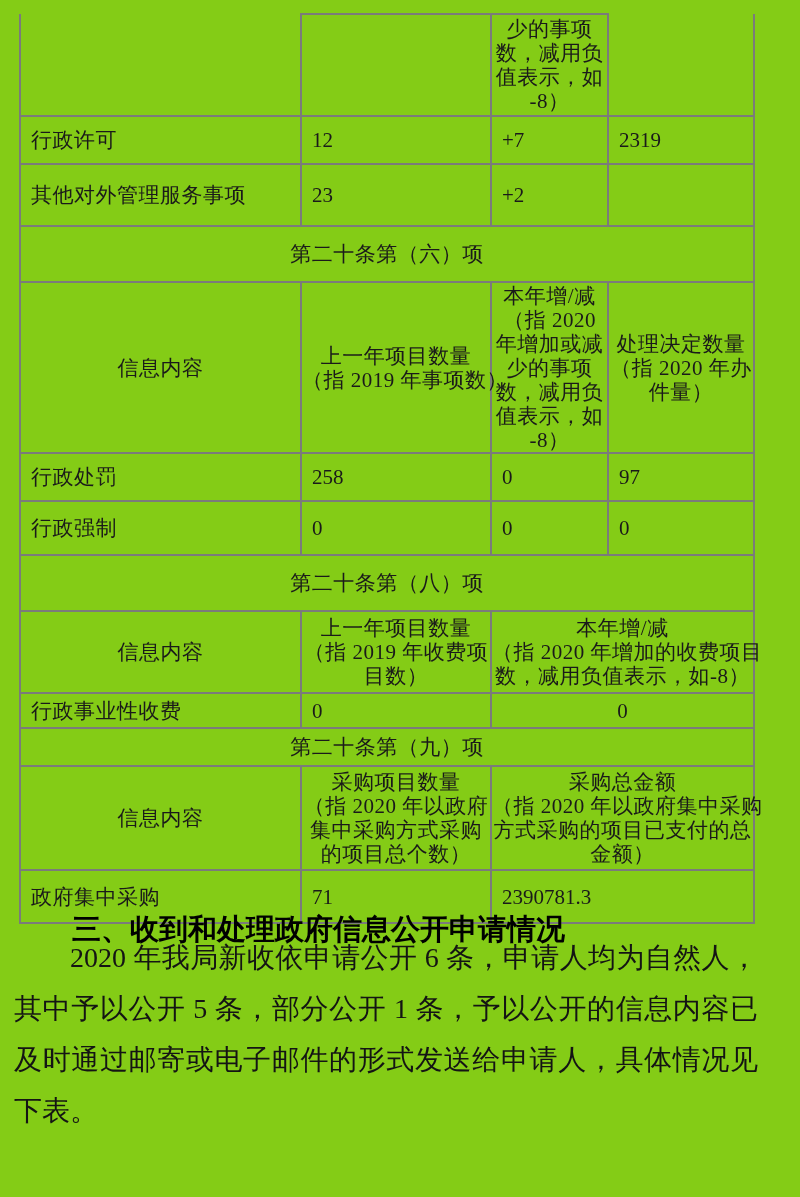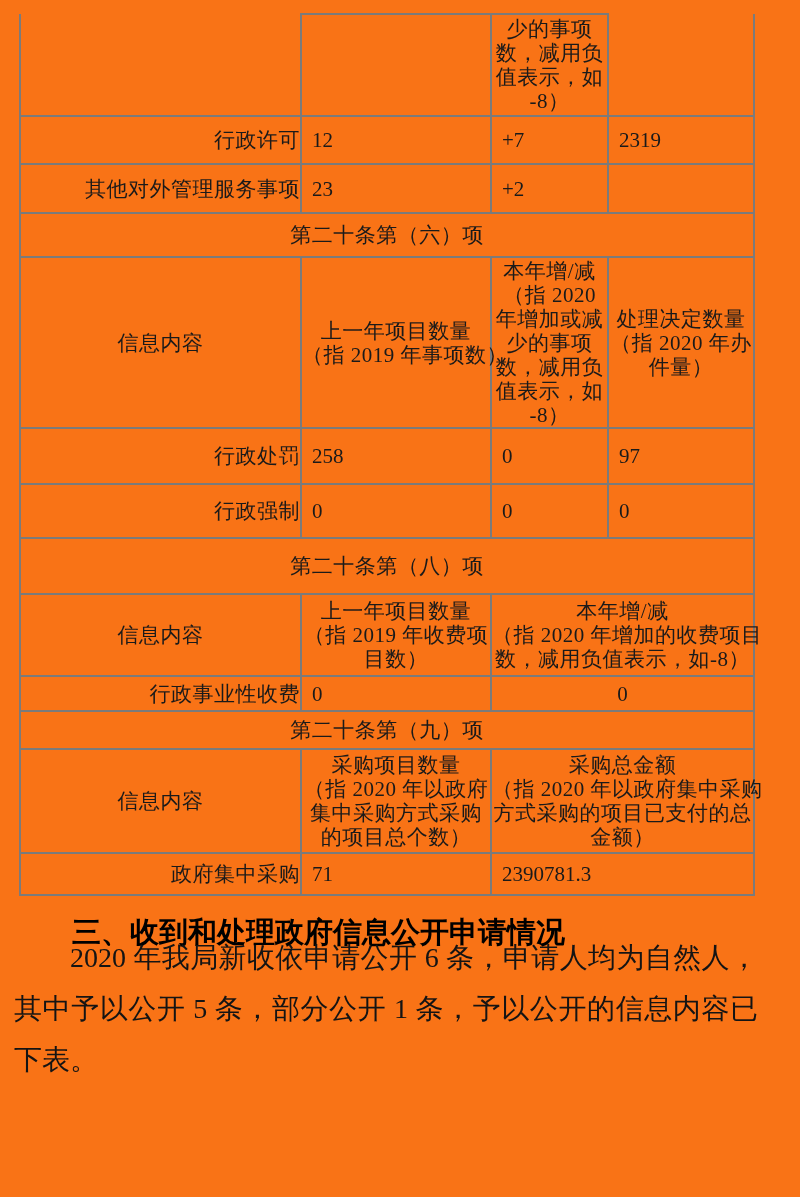--- a/index.html
+++ b/index.html
@@ -1,37 +1,37 @@
 <!DOCTYPE html>
 <html><head>
 <meta charset="utf-8">
 <style>
   html,body{margin:0;padding:0;background:#fff;}
   .page{
-    position:relative;width:800px;height:1197px;background:#f97316;overflow:hidden;
+    position:relative;width:800px;height:1197px;background:#84cc16;overflow:hidden;
     font-family:"Liberation Serif","DejaVu Serif",serif;color:#1a1a1a;
   }
   table.tbl{
     position:absolute;left:19px;top:13px;width:734px;
     border-collapse:collapse;table-layout:fixed;
   }
   .tbl td{
     border:2px solid #7b7b7b;
     font-size:21px;line-height:24px;vertical-align:middle;
     padding:0;color:#1a1a1a;
   }
   .tbl td.no-top{border-top:none;}
-  .tbl td.lbl{padding-left:10px;text-align:right;letter-spacing:0.5px;}
+  .tbl td.lbl{padding-left:10px;text-align:left;letter-spacing:0.5px;}
   .tbl td.num{padding-left:10px;text-align:left;}
   .tbl td.hd{text-align:center;white-space:pre;letter-spacing:0.5px;}
   .tbl td.sec{text-align:center;letter-spacing:0.5px;}
   .tbl td.ctr{text-align:center;}
   .sec3-heading{
     position:absolute;left:72px;top:913px;
-    font-family:Liberation Serif, serif;
+    font-family:Liberation Mono, monospace;
     font-weight:700;font-size:29px;line-height:38px;color:#000;white-space:nowrap;
   }
   .para{
     position:absolute;left:14px;top:932px;width:744px;
     font-size:28px;line-height:51px;color:#141414;
   }
   .para .pline{text-align:justify;text-align-last:justify;}
   .para .pline.first{text-indent:56px;}
   .para .pline.last{text-align:center;text-align-last:left;}
 </style>
@@ -59,48 +59,48 @@
       <td class="num no-top"></td>
     </tr>
 
     <tr style="height:48px">
       <td class="lbl">行政许可</td>
       <td class="num">12</td>
       <td class="num">+7</td>
       <td class="num">2319</td>
     </tr>
 
-    <tr style="height:49px">
+    <tr style="height:62px">
       <td class="lbl">其他对外管理服务事项</td>
       <td class="num">23</td>
       <td class="num">+2</td>
       <td class="num"></td>
     </tr>
 
-    <tr style="height:44px">
+    <tr style="height:56px">
       <td class="sec" colspan="4">第二十条第（六）项</td>
     </tr>
 
     <tr style="height:171px">
       <td class="hd">信息内容</td>
       <td class="hd">上一年项目数量
 （指 2019 年事项数）</td>
       <td class="hd">本年增/减
 （指 2020
 年增加或减
 少的事项
 数，减用负
 值表示，如
 -8）</td>
       <td class="hd">处理决定数量
 （指 2020 年办
 件量）</td>
     </tr>
 
-    <tr style="height:56px">
+    <tr style="height:48px">
       <td class="lbl">行政处罚</td>
       <td class="num">258</td>
       <td class="num">0</td>
       <td class="num">97</td>
     </tr>
 
     <tr style="height:54px">
       <td class="lbl">行政强制</td>
       <td class="num">0</td>
       <td class="num">0</td>
@@ -136,29 +136,30 @@
       <td class="hd">采购项目数量
 （指 2020 年以政府
 集中采购方式采购
 的项目总个数）</td>
       <td class="hd" colspan="2">采购总金额
 （指 2020 年以政府集中采购
 方式采购的项目已支付的总
 金额）</td>
     </tr>
 
-    <tr style="height:42px">
+    <tr style="height:53px">
       <td class="lbl">政府集中采购</td>
       <td class="num">71</td>
       <td class="num" colspan="2">2390781.3</td>
     </tr>
   </tbody>
     </table>
 
   <div class="sec3-heading">三、收到和处理政府信息公开申请情况</div>
 
   <div class="para">
     <div class="pline first">2020 年我局新收依申请公开 6 条，申请人均为自然人，</div>
     <div class="pline">其中予以公开 5 条，部分公开 1 条，予以公开的信息内容已</div>
+    <div class="pline">及时通过邮寄或电子邮件的形式发送给申请人，具体情况见</div>
     <div class="pline last">下表。</div>
   </div>
 
 </div>
 
 </body></html>

